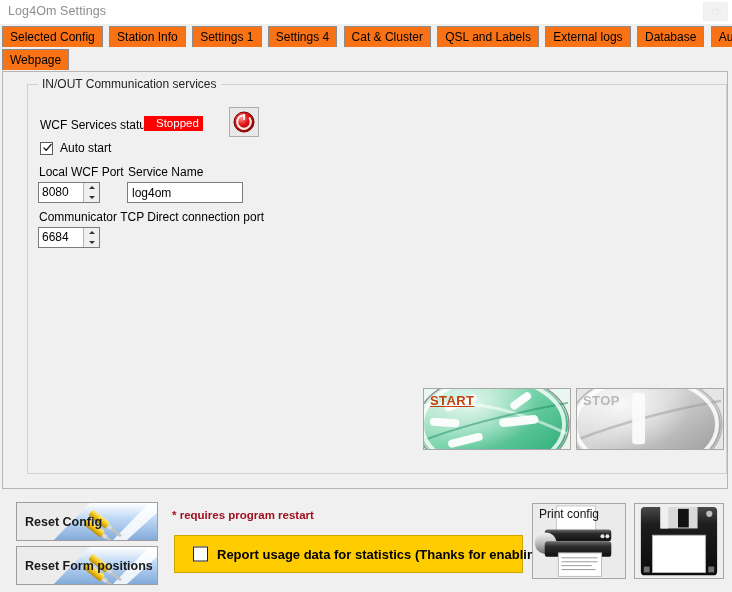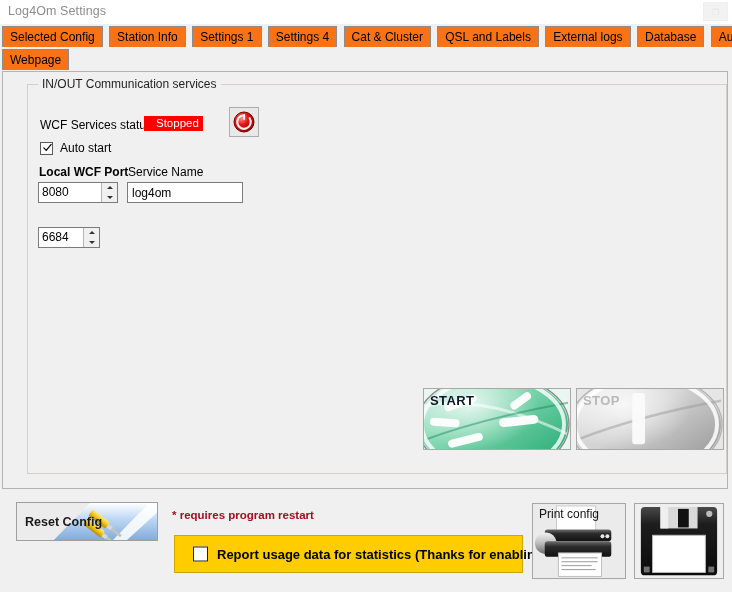--- a/index.html
+++ b/index.html
@@ -238,21 +238,21 @@
   }
   .bigbtn .caption {
     position: absolute;
     left: 6px; top: 4px;
     font-size: 13px;
     font-weight: bold;
     letter-spacing: .4px;
     z-index: 5;
     white-space: nowrap;
   }
-  .bigbtn.start .caption { color: #0f172a; }
+  .bigbtn.start .caption { color: #c2410c; text-decoration: underline; }
   .bigbtn.stop  .caption { color: #b9b9b9; }
 
   .disc-wrap {
     position: absolute;
     inset: 0;
   }
 
   
   .urlbar {
     position: absolute;
@@ -410,38 +410,39 @@
         </svg>
       </div>
 
       <div class="checkbox-box" style="left:12px; top:57px;">
         <svg class="tick" viewBox="0 0 12 12">
           <path d="M2 6.4 L4.6 9.2 L10 2.6" fill="none" stroke="#0f0f0f" stroke-width="1.4" stroke-linecap="round" stroke-linejoin="round"></path>
         </svg>
       </div>
       <div class="lbl" style="left:32px; top:56px;">Auto start</div>
 
-      <div class="lbl" style="left:11px; top:80px;font-weight:bold;">Local WCF Port</div>
-      <div class="spin" style="left:10px; top:97px; width:80px;">
+      <div class="lbl" style="left:11px; top:80px;">Local WCF Port</div>
+      <div class="spin" style="left:10px; top:97px; width:62px;">
         <span class="val">8080</span>
         <div class="btns">
           <div class="half up">
               <i class="arr"></i>
             </div>
           <div class="half dn">
               <i class="arr"></i>
             </div>
         </div>
       </div>
 
       <div class="lbl" style="left:100px; top:80px;">Service Name</div>
       <div class="textbox" style="left:99px; top:97px; width:116px; height:21px;">
         <span class="val">log4om</span>
       </div>
 
+      <div class="lbl" style="left:11px; top:125px;">Communicator TCP Direct connection port</div>
       <div class="spin" style="left:10px; top:142px; width:62px;">
         <span class="val">6684</span>
         <div class="btns">
           <div class="half up">
               <i class="arr"></i>
             </div>
           <div class="half dn">
               <i class="arr"></i>
             </div>
         </div>
@@ -534,20 +535,38 @@
         </g>
         <g transform="translate(74,13) rotate(38)">
           <rect x="0" y="3" width="22" height="8" rx="2" fill="url(#goldg)"></rect>
           <rect x="22" y="5" width="5" height="4" fill="#d9d9d9"></rect>
           <rect x="27" y="5.6" width="12" height="2.8" fill="#c2c2c2"></rect>
         </g>
       </svg>
       <div class="label">Reset Config</div>
     </div>
 
+    <div class="toolbtn" style="left:8px; top:54px; width:142px; height:39px;">
+      <svg class="art" viewBox="0 0 142 39" preserveAspectRatio="none">
+        <rect width="142" height="39" fill="#ececec"></rect>
+        <path d="M36 39 L74 0 L142 0 L142 39 Z" fill="url(#bluewedge)"></path>
+        <path d="M96 39 L134 0 L142 0 L142 10 L110 39 Z" fill="#ffffff" opacity=".85"></path>
+        <g transform="translate(79,4) rotate(38)">
+          <rect x="0" y="3" width="22" height="8" rx="2" fill="url(#goldg)"></rect>
+          <rect x="22" y="5" width="5" height="4" fill="#d9d9d9"></rect>
+          <rect x="27" y="5.6" width="12" height="2.8" fill="#c2c2c2"></rect>
+        </g>
+        <g transform="translate(74,13) rotate(38)">
+          <rect x="0" y="3" width="22" height="8" rx="2" fill="url(#goldg)"></rect>
+          <rect x="22" y="5" width="5" height="4" fill="#d9d9d9"></rect>
+          <rect x="27" y="5.6" width="12" height="2.8" fill="#c2c2c2"></rect>
+        </g>
+      </svg>
+      <div class="label">Reset Form positions</div>
+    </div>
 
     <div class="restart-note" style="left:164px; top:17px;">* requires program restart</div>
 
     <div class="yellowbar" style="left:166px; top:43px; width:349px; height:38px;">
       <div class="cb"></div>
       <div class="txt">Report usage data for statistics (Thanks for enabling)</div>
     </div>
 
     <div class="printbtn" style="left:524px; top:11px; width:94px; height:76px;">
       <svg class="art" style="position:absolute;inset:0;" viewBox="0 0 94 76" preserveAspectRatio="none">

